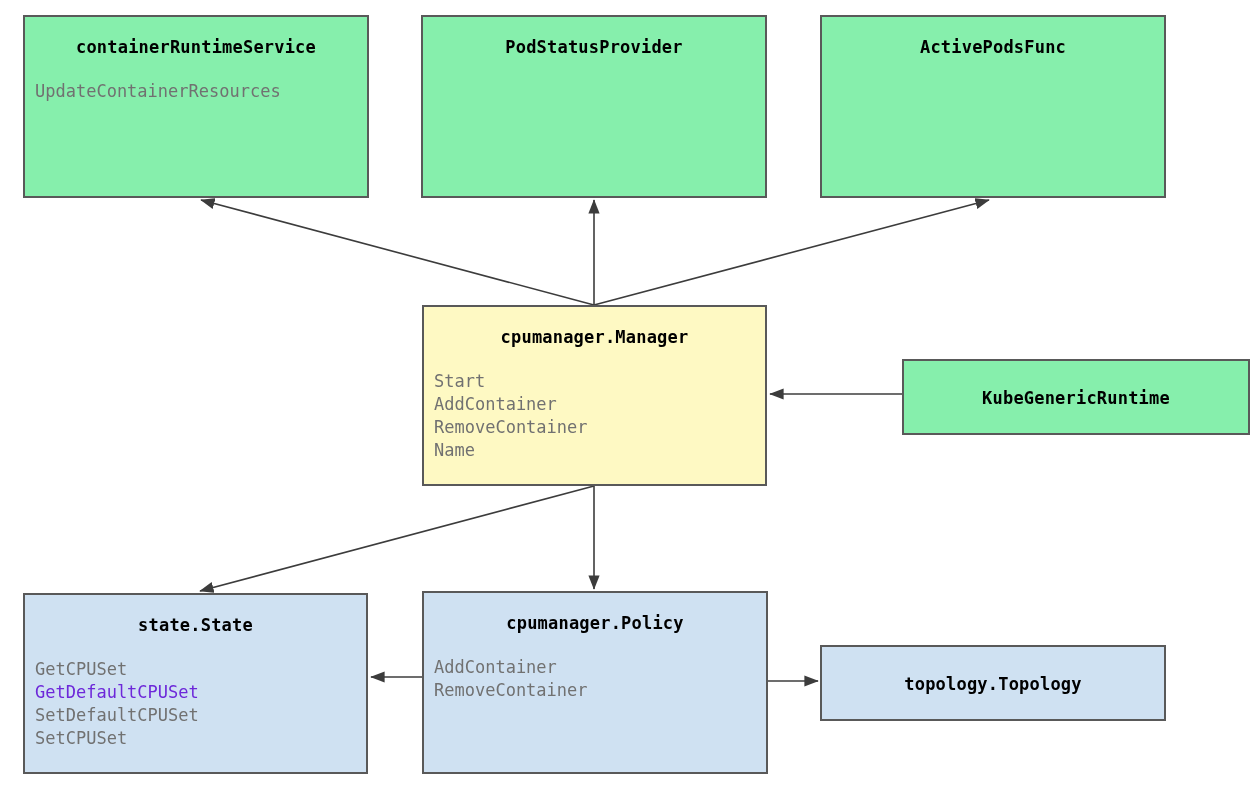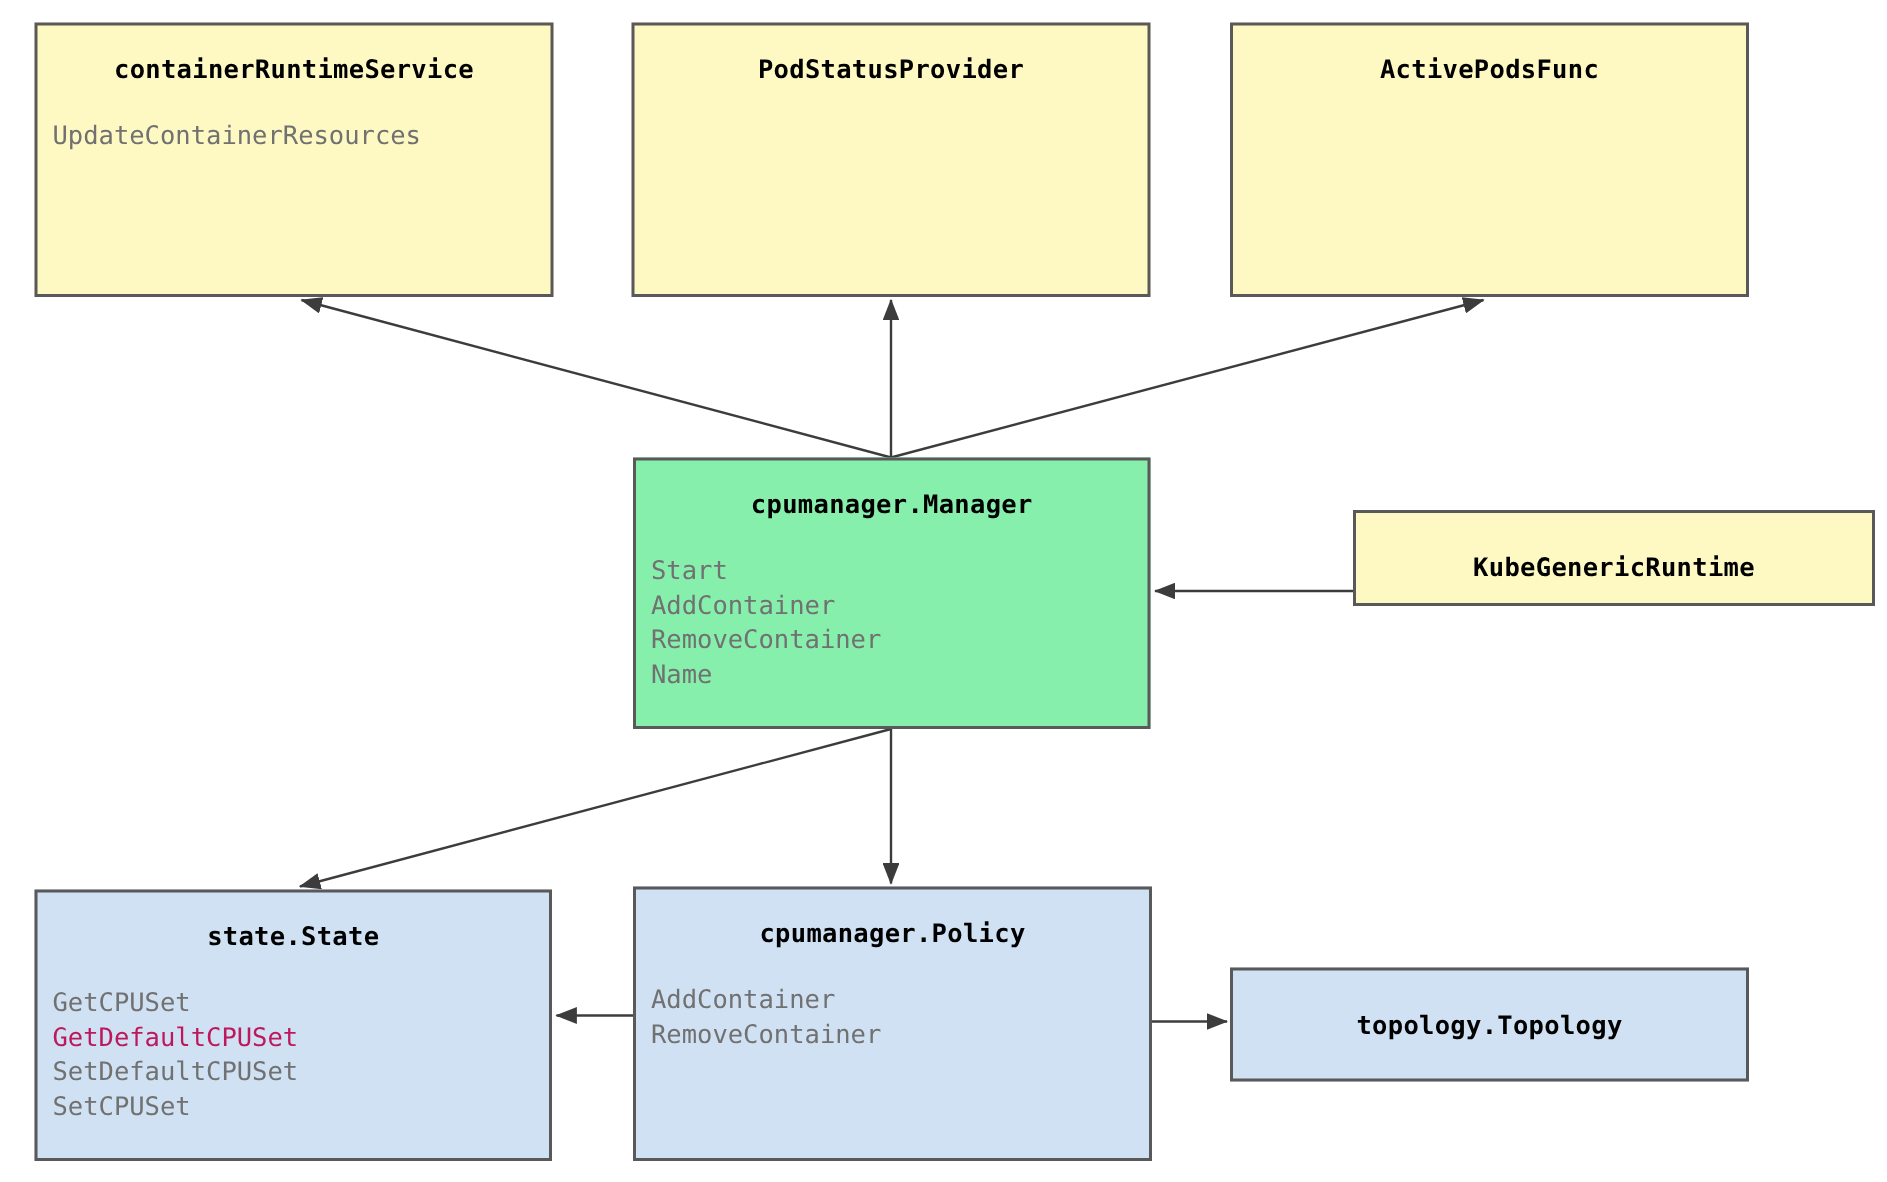--- a/index.html
+++ b/index.html
@@ -12,21 +12,21 @@
     width: 1258px;
     height: 788px;
     background: #ffffff;
     font-family: "DejaVu Sans Mono", "Liberation Mono", monospace;
     overflow: hidden;
   }
   .node {
     position: absolute;
     box-sizing: border-box;
     border: 2px solid #595959;
-    background: #fef9c3;
+    background: #86efac;
     z-index: 2;
   }
   .node.filled {
     background: #cfe1f2;
   }
   .node-title {
     position: absolute;
     left: 0;
     right: 0;
     text-align: center;
@@ -82,30 +82,30 @@
       <div class="node" style="left: 23px; top: 15px; width: 346px; height: 183px; border-color: rgb(89, 89, 89);">
         <div class="node-title" style="top: 20px;">containerRuntimeService</div>
         <div class="node-methods" style="top: 63px;"><div style="color: rgb(113, 113, 113);">UpdateContainerResources</div></div>
       </div>
       <div class="node" style="left: 421px; top: 15px; width: 346px; height: 183px; border-color: rgb(89, 89, 89);">
         <div class="node-title" style="top: 20px;">PodStatusProvider</div>
       </div>
       <div class="node" style="left: 820px; top: 15px; width: 346px; height: 183px; border-color: rgb(89, 89, 89);">
         <div class="node-title" style="top: 20px;">ActivePodsFunc</div>
       </div>
-      <div class="node filled" style="left: 422px; top: 305px; width: 345px; height: 181px; background: #86efac; border-color: rgb(89, 89, 89);">
+      <div class="node filled" style="left: 422px; top: 305px; width: 345px; height: 181px; background: #fef9c3; border-color: rgb(89, 89, 89);">
         <div class="node-title" style="top: 20px;">cpumanager.Manager</div>
         <div class="node-methods" style="top: 63px;"><div style="color: rgb(113, 113, 113);">Start</div><div style="color: rgb(113, 113, 113);">AddContainer</div><div style="color: rgb(113, 113, 113);">RemoveContainer</div><div style="color: rgb(113, 113, 113);">Name</div></div>
       </div>
-      <div class="node" style="left: 902px; top: 340px; width: 348px; height: 64px; border-color: rgb(89, 89, 89); padding-left: 20px;">
+      <div class="node" style="left: 902px; top: 359px; width: 348px; height: 76px; border-color: rgb(89, 89, 89); padding-left: 20px;">
         <div class="node-title" style="top: 27px;">KubeGenericRuntime</div>
       </div>
       <div class="node filled" style="left: 23px; top: 593px; width: 345px; height: 181px; background: rgb(207, 225, 242); border-color: rgb(89, 89, 89);">
         <div class="node-title" style="top: 20px;">state.State</div>
-        <div class="node-methods" style="top: 63px;"><div style="color: rgb(113, 113, 113);">GetCPUSet</div><div style="color: #be185d;">GetDefaultCPUSet</div><div style="color: rgb(113, 113, 113);">SetDefaultCPUSet</div><div style="color: rgb(113, 113, 113);">SetCPUSet</div></div>
+        <div class="node-methods" style="top: 63px;"><div style="color: rgb(113, 113, 113);">GetCPUSet</div><div style="color: #6d28d9;">GetDefaultCPUSet</div><div style="color: rgb(113, 113, 113);">SetDefaultCPUSet</div><div style="color: rgb(113, 113, 113);">SetCPUSet</div></div>
       </div>
       <div class="node filled" style="left: 422px; top: 591px; width: 346px; height: 183px; background: rgb(207, 225, 242); border-color: rgb(89, 89, 89);">
         <div class="node-title" style="top: 20px;">cpumanager.Policy</div>
         <div class="node-methods" style="top: 63px;"><div style="color: rgb(113, 113, 113);">AddContainer</div><div style="color: rgb(113, 113, 113);">RemoveContainer</div></div>
       </div>
       <div class="node filled" style="left: 820px; top: 645px; width: 346px; height: 76px; background: rgb(207, 225, 242); border-color: rgb(89, 89, 89);">
         <div class="node-title" style="top: 27px;">topology.Topology</div>
       </div>
     </div>
 

